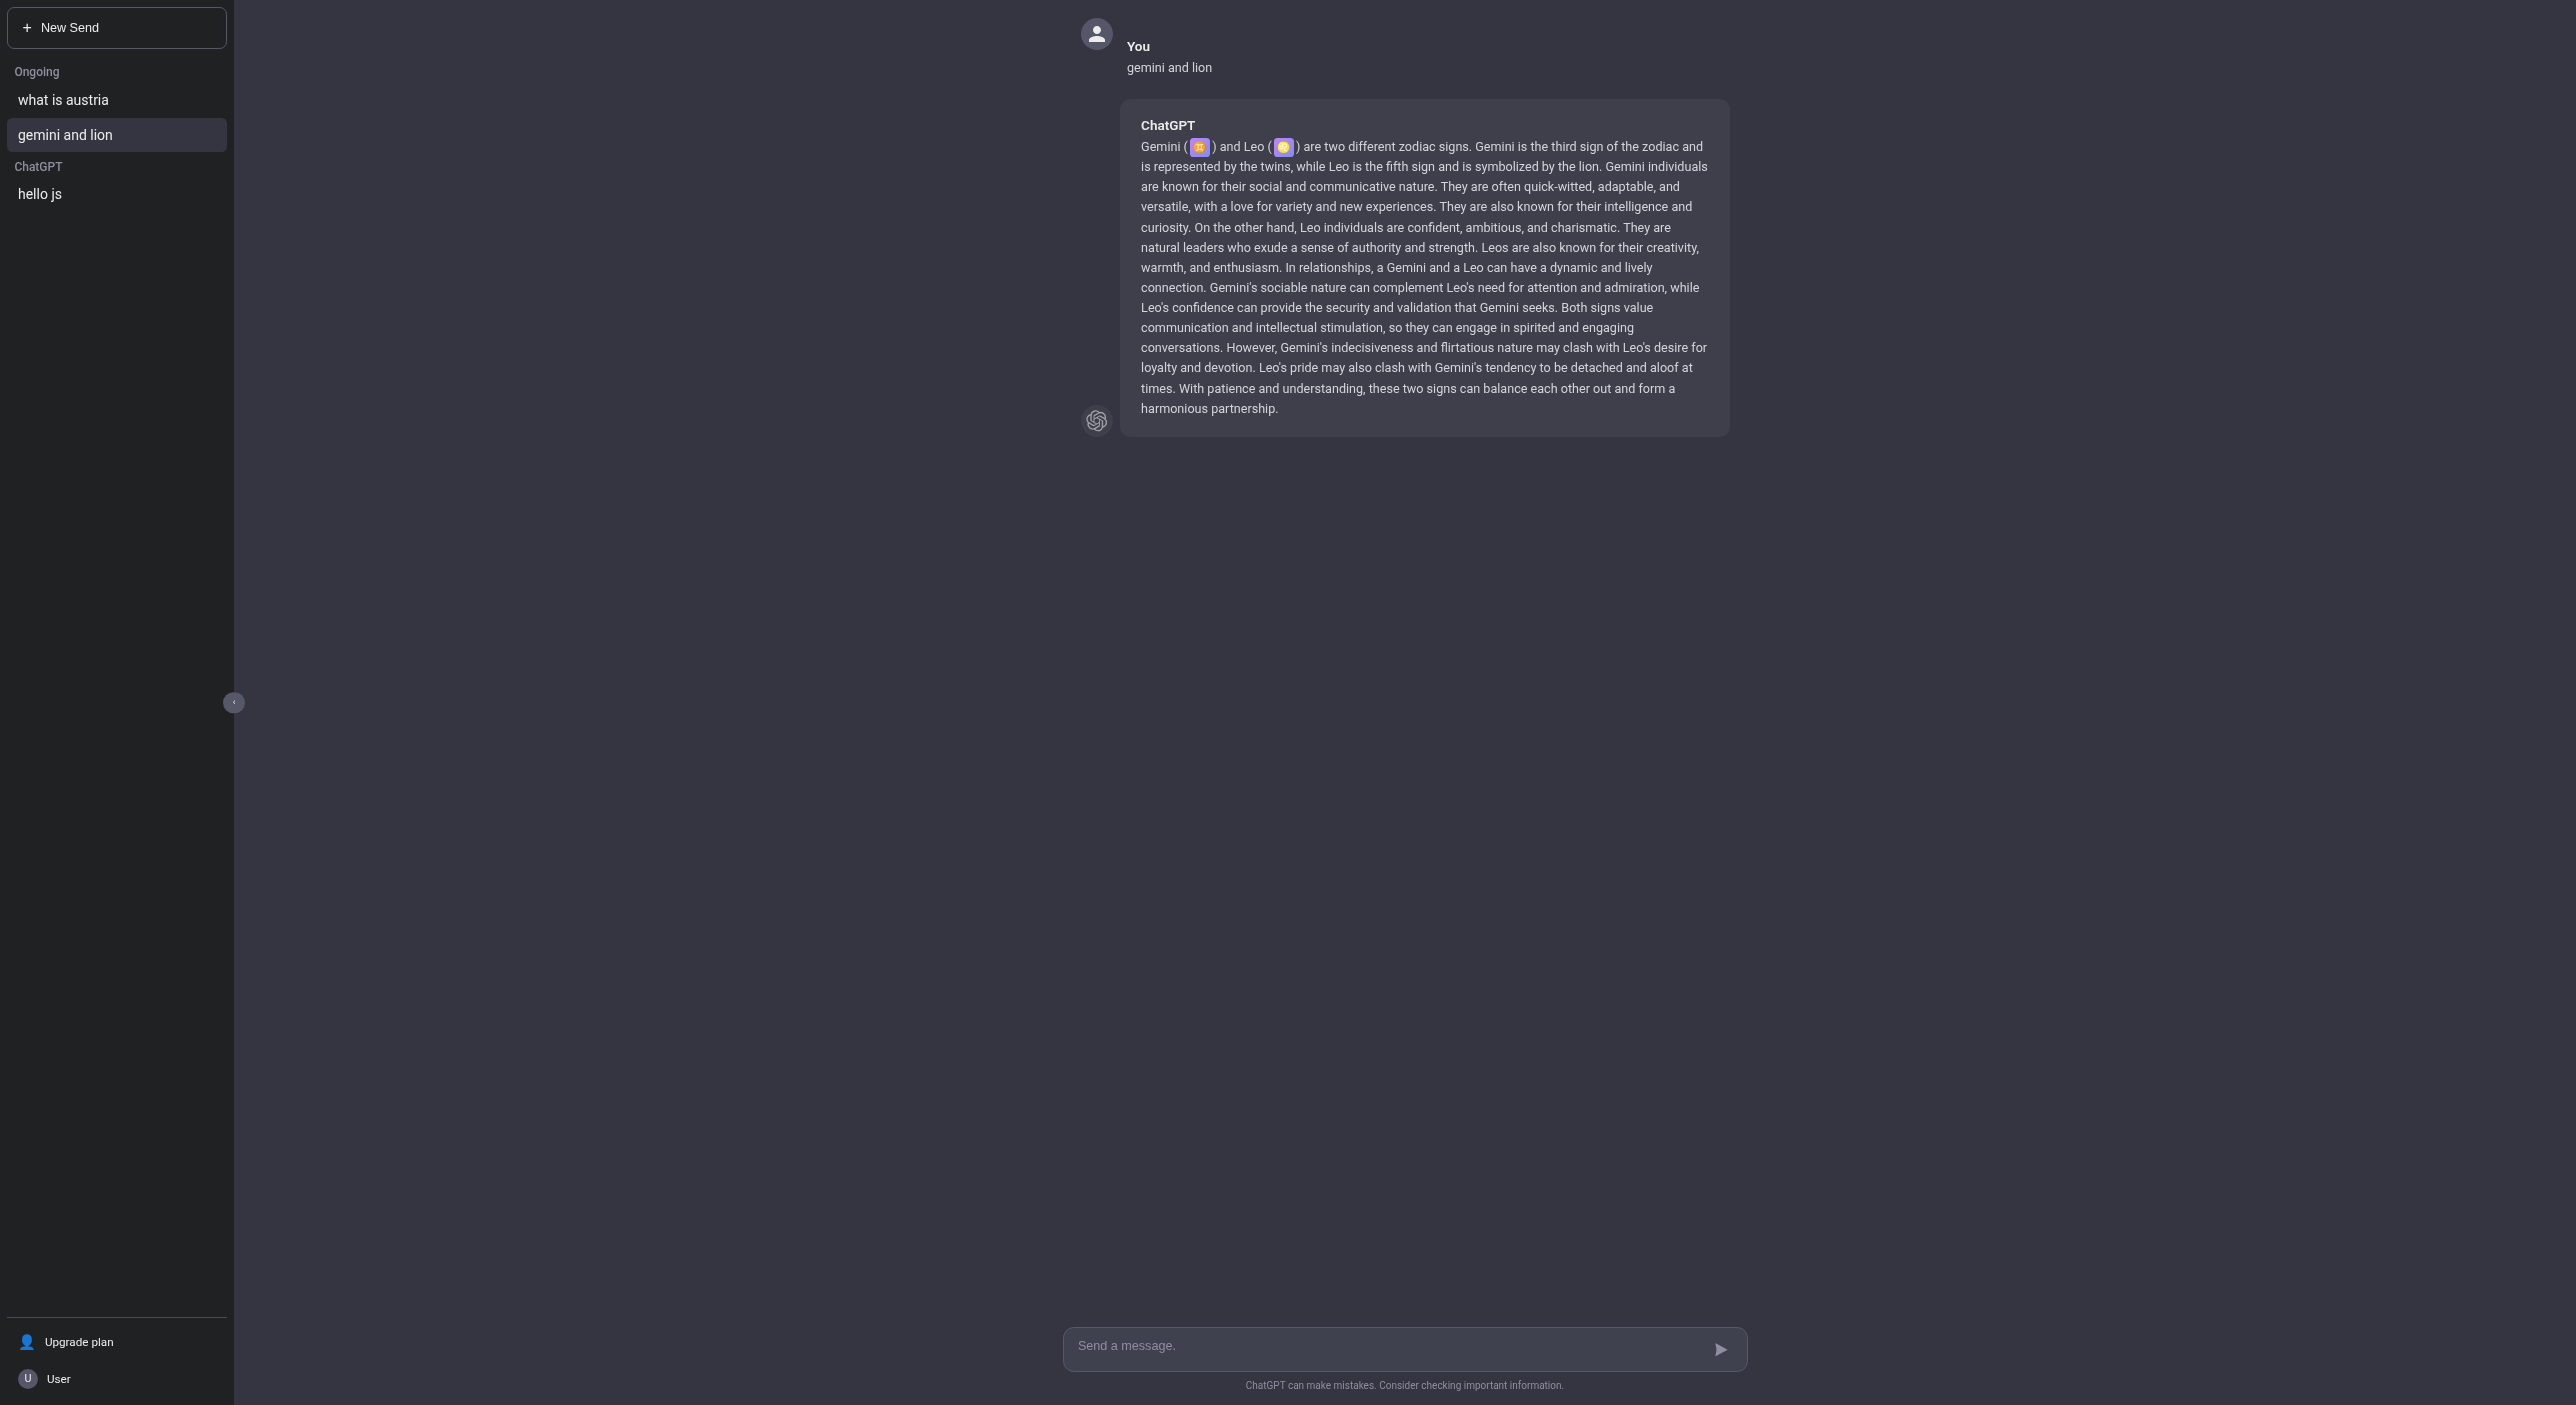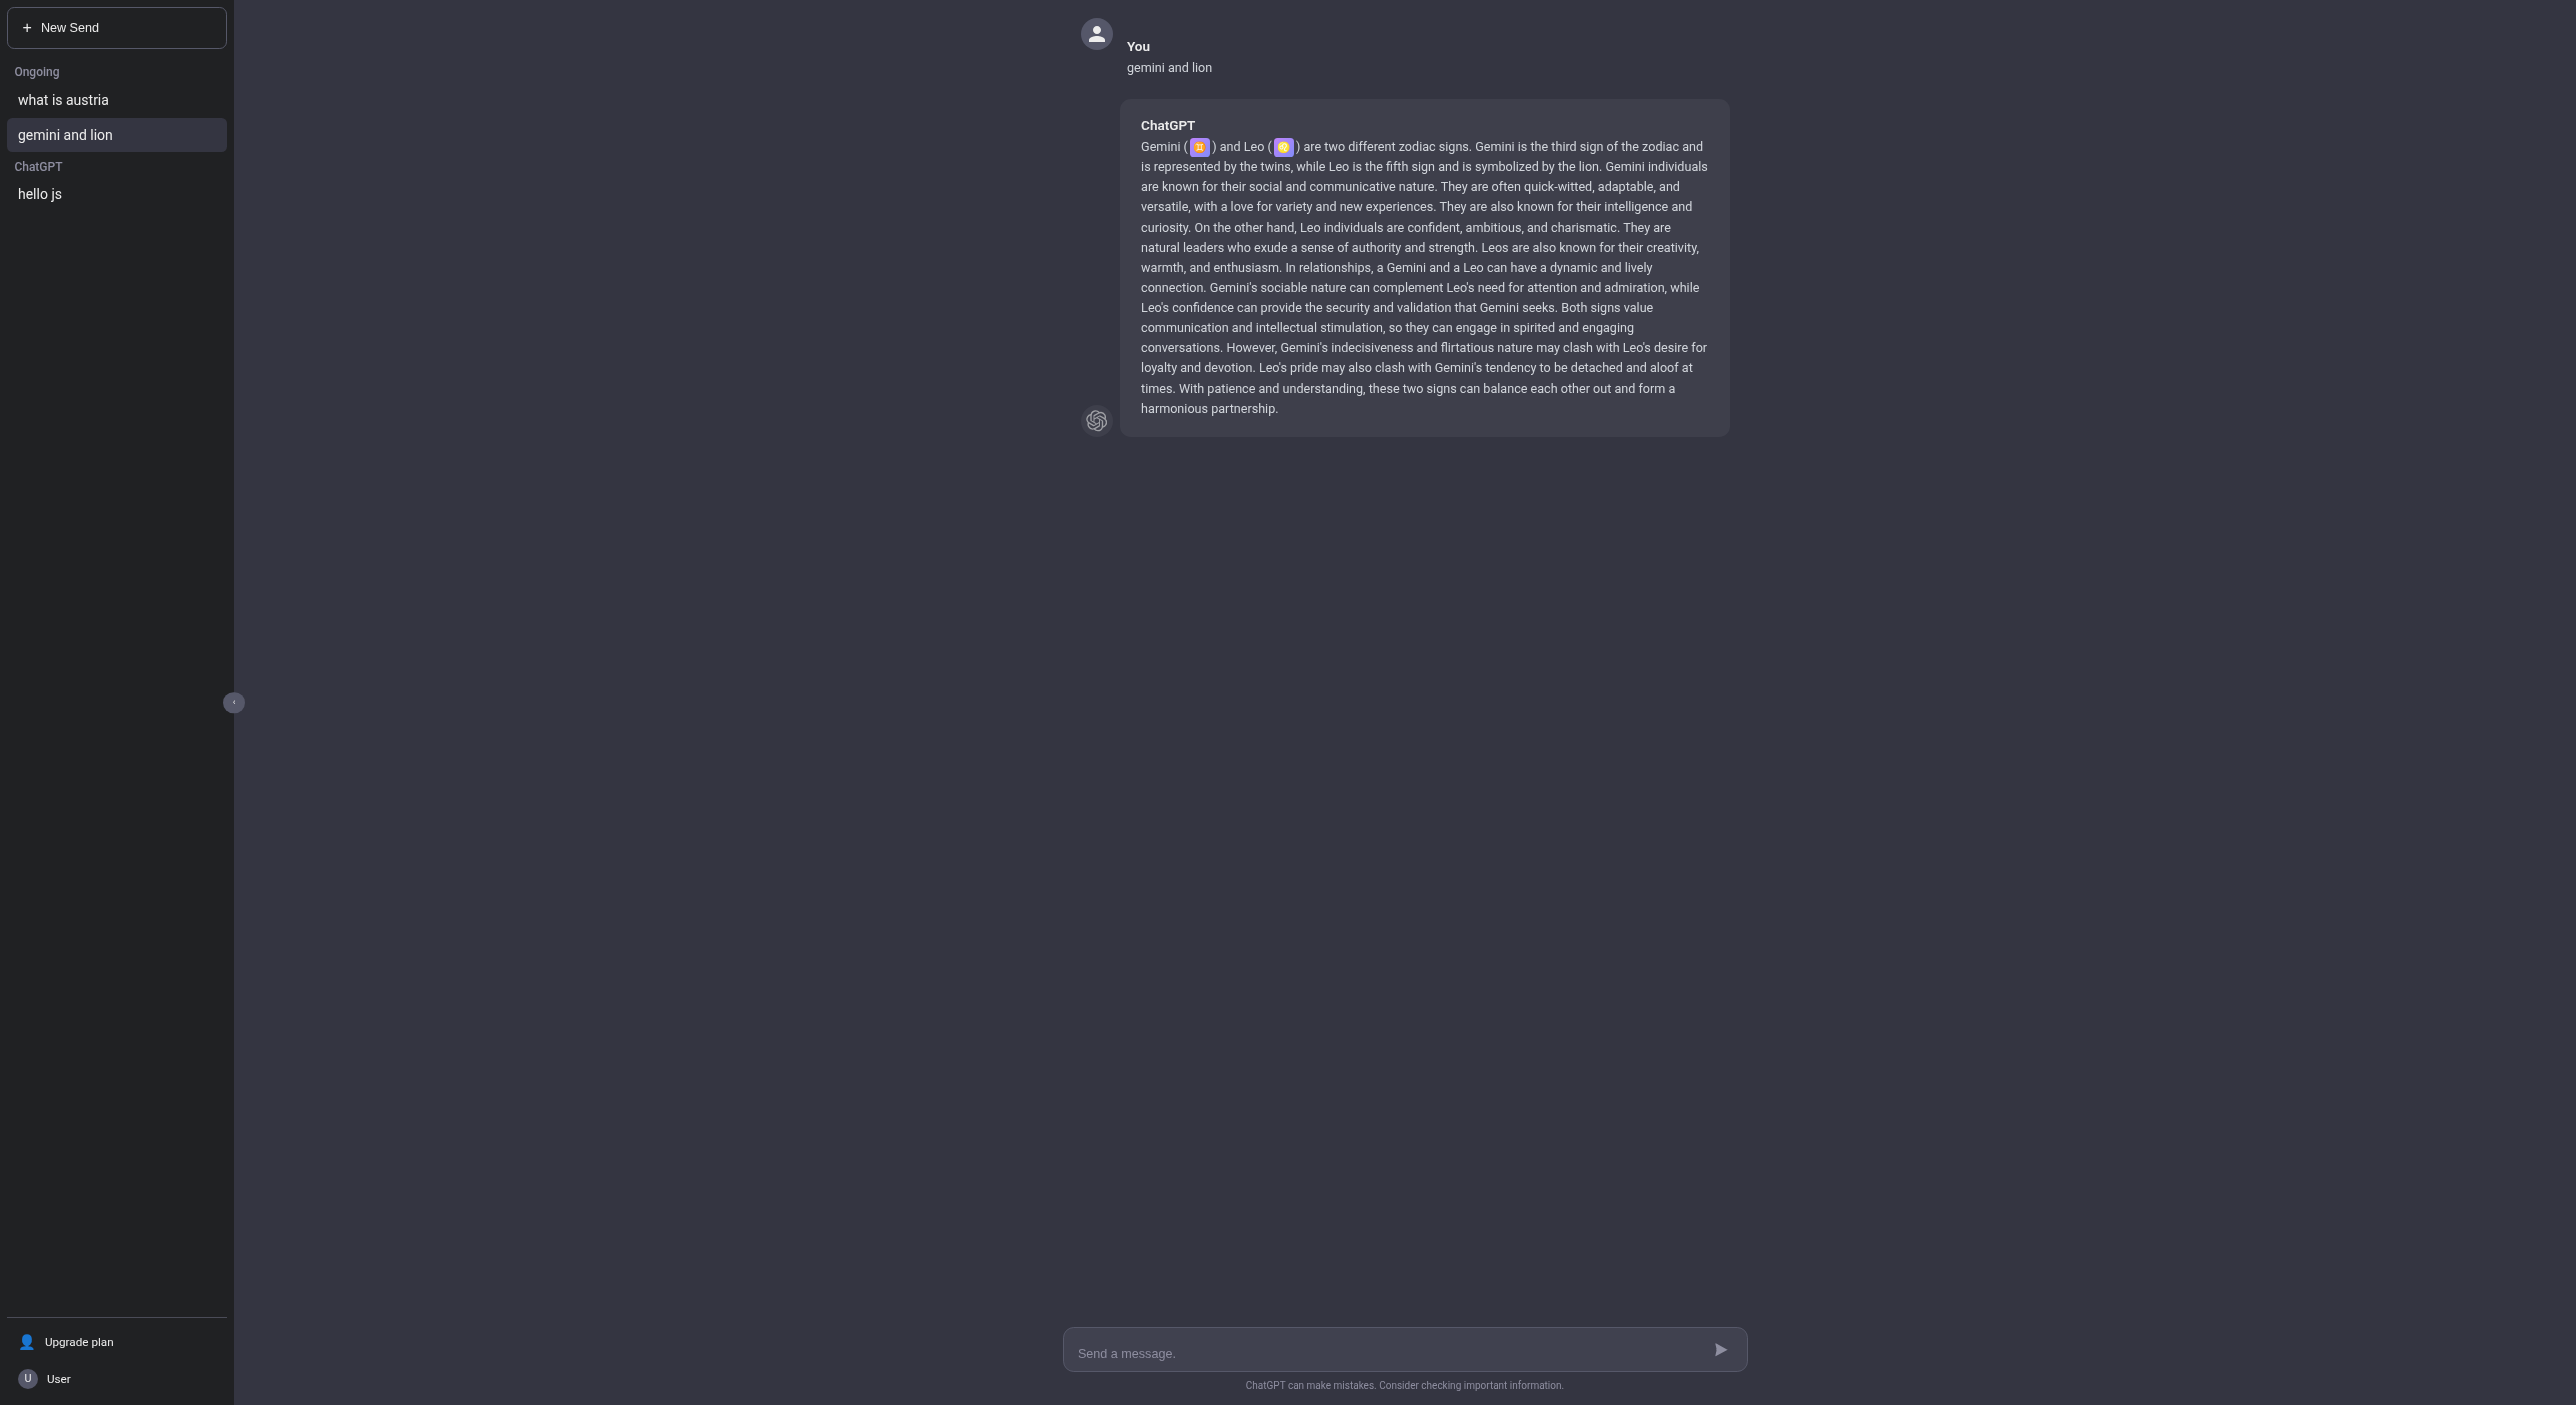--- a/index.html
+++ b/index.html
@@ -247,21 +247,21 @@
       flex-direction: column;
       align-items: center;
     }
 
     .input-wrapper {
       width: 100%;
       max-width: 685px;
       background-color: #40414f;
       border-radius: 10.8px;
       display: flex;
-      align-items: flex-end;
+      align-items: flex-start;
       padding: 10.8px 14.4px;
       border: 0.9px solid #565869;
     }
 
     .message-input {
       flex: 1;
       background: transparent;
       border: none;
       outline: none;
       color: #8e8ea0;

